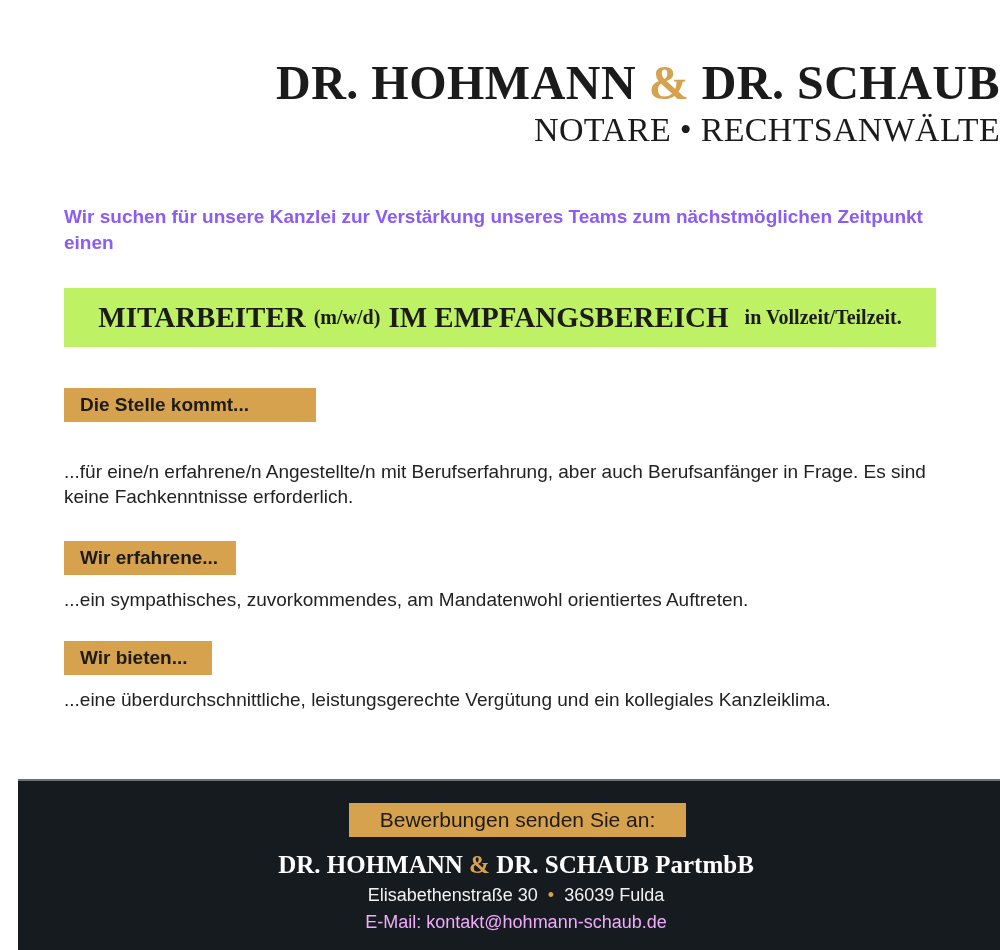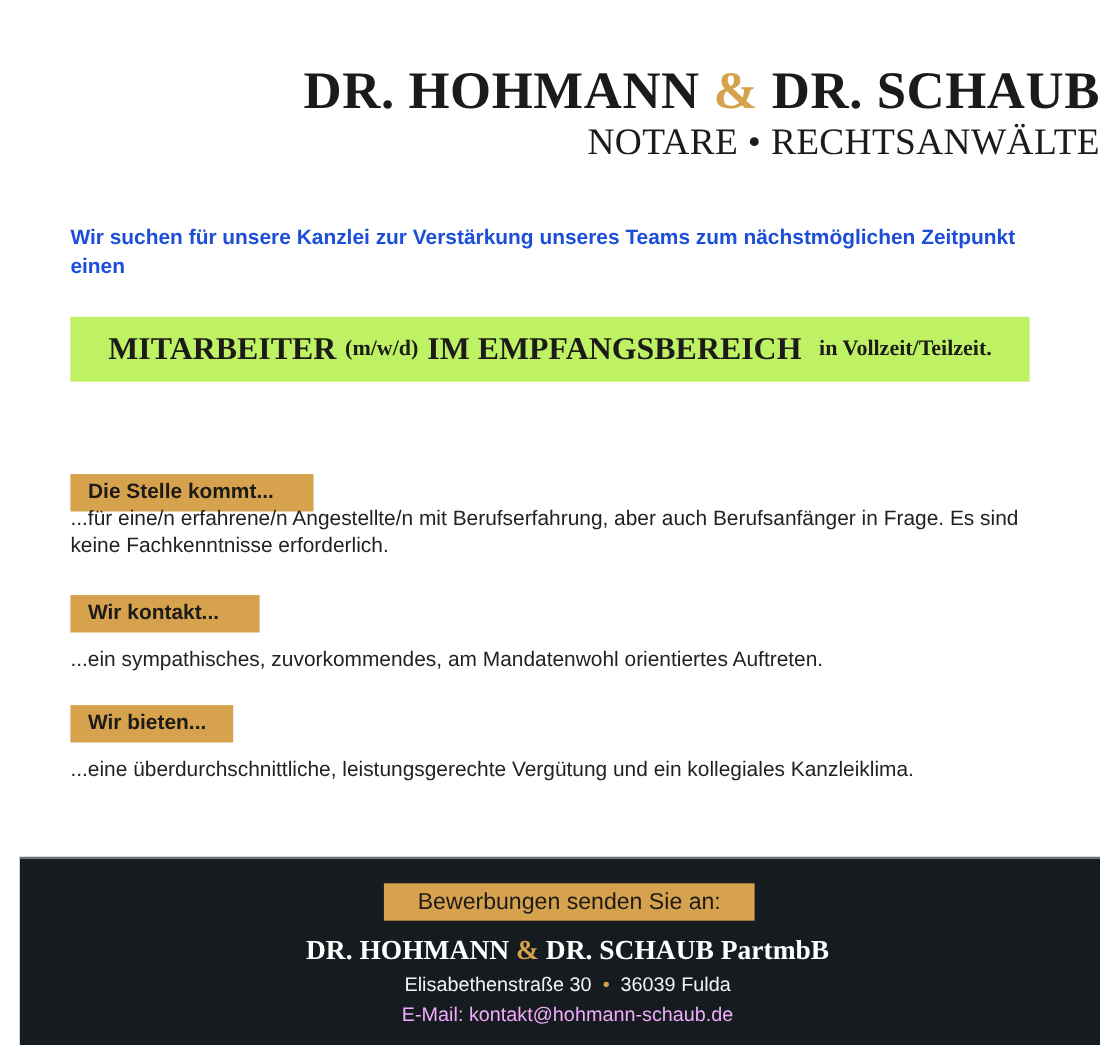--- a/index.html
+++ b/index.html
@@ -12,21 +12,21 @@
       letter-spacing: 0.5px; color: #1b1b1b; line-height: 54px;
     }
     .amp { color: #d6a24d; }
     .firm-sub {
       font-family: "Liberation Serif", serif; font-size: 34px; color: #1b1b1b;
       line-height: 40px; margin-top: 0px; letter-spacing: 0.3px;
     }
 
     .intro {
       position: absolute; top: 204px; left: 64px; width: 880px;
-      font-weight: bold; font-size: 19px; line-height: 26px; color: #1d4ed8;
+      font-weight: bold; font-size: 19px; line-height: 26px; color: #8b5cf6;
     }
 
     .banner {
       position: absolute; top: 288px; left: 64px; width: 872px; height: 59px;
       background: #bef264; display: flex; align-items: center; justify-content: center;
       font-family: "Liberation Serif", serif; font-weight: bold; color: #1d1b17;
       white-space: nowrap;
     }
     .banner .big { font-size: 29px; }
     .banner .small { font-size: 20px; }
@@ -81,24 +81,24 @@
   <span class="big">MITARBEITER</span>
     <span class="gap"></span>
   <span class="small">(m/w/d)</span>
     <span class="gap"></span>
   <span class="big">IM EMPFANGSBEREICH</span>
     <span class="gap"></span>
     <span class="gap"></span>
   <span class="small">in Vollzeit/Teilzeit.</span>
 </div>
 
-<div class="section-tag" style="top:431px; width:221px;">Die Stelle kommt...</div>
+<div class="section-tag" style="top:388px; width:252px;">Die Stelle kommt...</div>
 <div class="section-text" style="top:459px; width:880px;">...für eine/n erfahrene/n Angestellte/n mit Berufserfahrung, aber auch Berufsanfänger in Frage. Es sind keine Fachkenntnisse erforderlich.</div>
 
-<div class="section-tag" style="top:541px; width:172px;">Wir kontakt...</div>
+<div class="section-tag" style="top:541px; width:172px;">Wir erfahrene...</div>
 <div class="section-text" style="top:587px;">...ein sympathisches, zuvorkommendes, am Mandatenwohl orientiertes Auftreten.</div>
 
 <div class="section-tag" style="top:641px; width:148px;">Wir bieten...</div>
 <div class="section-text" style="top:687px;">...eine überdurchschnittliche, leistungsgerechte Vergütung und ein kollegiales Kanzleiklima.</div>
 
 <div class="footer">
   <div class="apply-box">Bewerbungen senden Sie an:</div>
   <div class="footer-firm"><span>DR. HOHMANN </span><span class="amp">&amp;</span><span> DR. SCHAUB PartmbB</span></div>
   <div class="footer-address"><span>Elisabethenstraße 30</span><span class="dot">•</span><span>36039 Fulda</span></div>
   <div class="footer-email">E-Mail: kontakt@hohmann-schaub.de</div>

